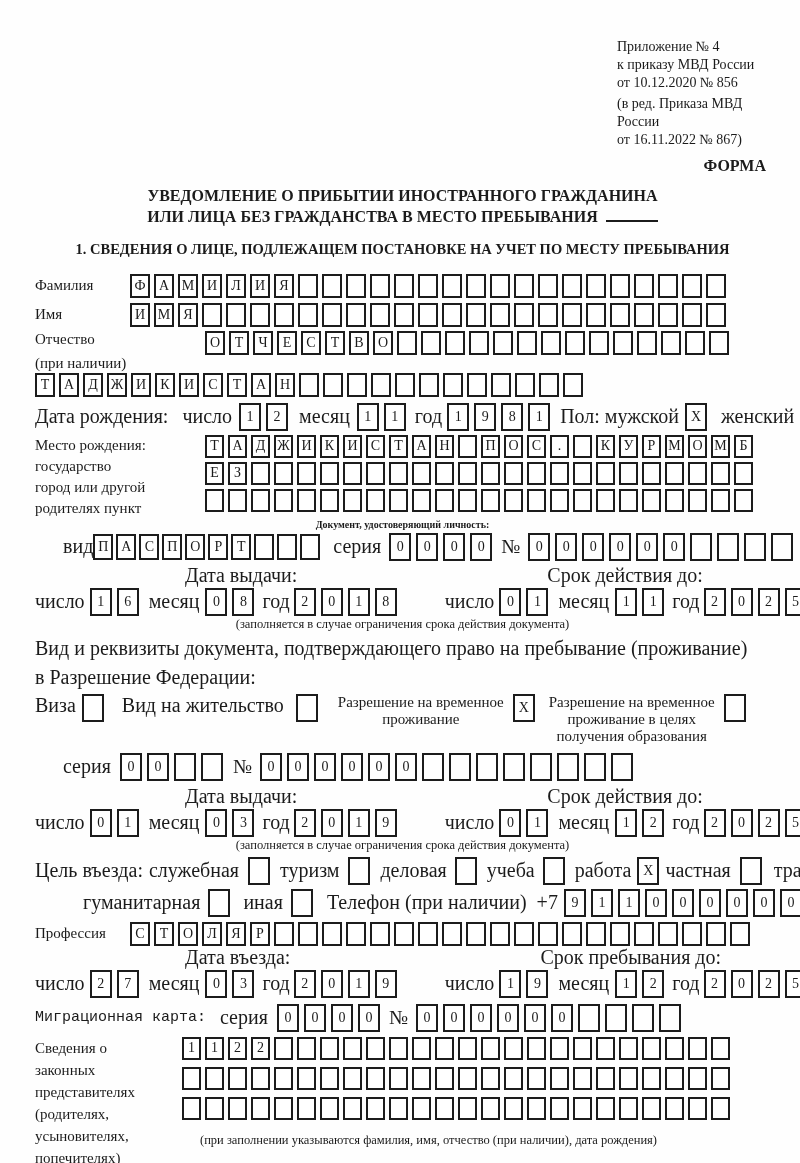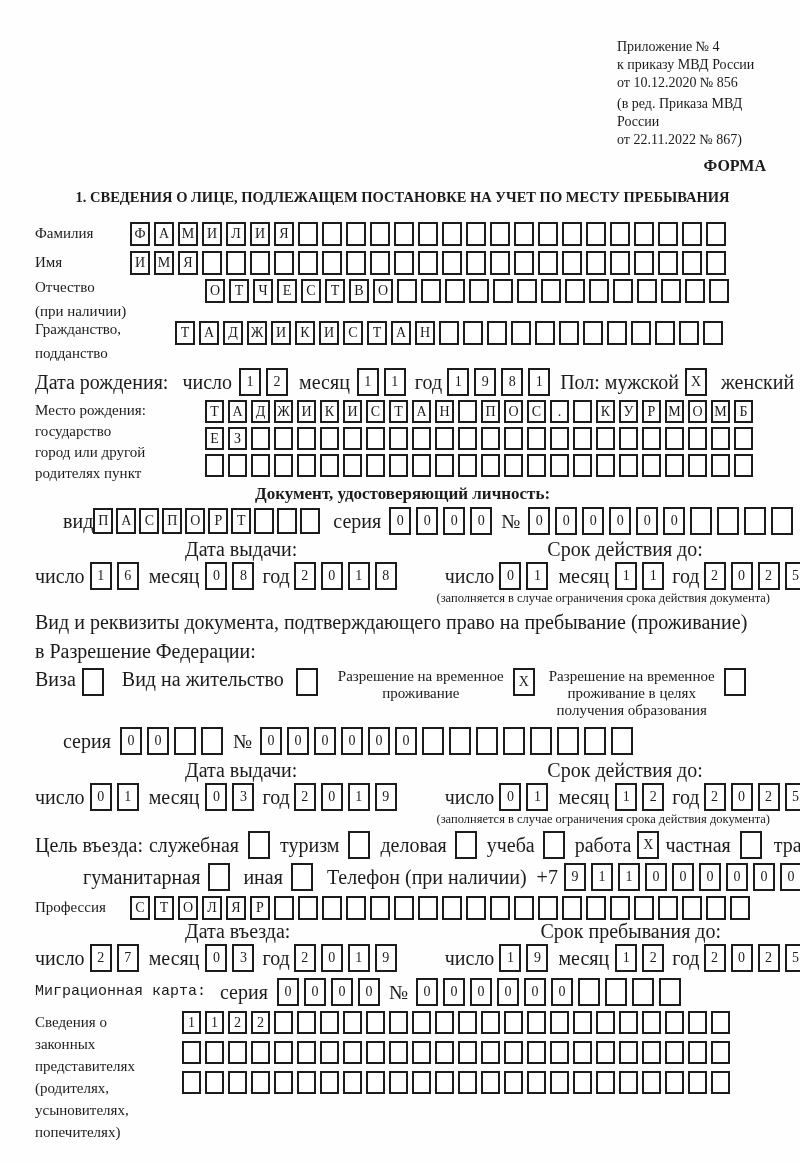--- a/index.html
+++ b/index.html
@@ -23,40 +23,44 @@
   .c-sm{gap:4px;}
   .c-md .cell{width:20px;height:26px;}
   .c-md{gap:3px;}
   .c-dt{gap:5px;}
   .c-dt .cell{width:22px;height:28px;}
   .refblock{margin-left:582px;font-size:14px;line-height:18px;}
   .forma{text-align:right;margin-top:8px;margin-right:4px;font-size:16px;}
   .title{margin-top:10px;text-align:center;font-size:16px;font-weight:bold;line-height:21px;}
   .blankline{display:inline-block;width:52px;border-bottom:2px solid #1b1b1b;height:12px;margin-left:8px;}
   .section{margin-top:14px;text-align:center;font-size:14.5px;font-weight:bold;}
-  .ctr-hdr{text-align:center;font-size:17px;font-weight:bold;margin-top:0;}
+  .ctr-hdr{text-align:center;font-size:10px;font-weight:bold;margin-top:0;}
   .lblcol{flex:none;font-size:15px;}
   .opt2{text-align:center;font-size:15px;line-height:17px;}
-  .note-r{text-align:right;font-size:12.5px;margin-top:1px;}
+  .note-r{text-align:center;font-size:12.5px;margin-top:1px;}
 </style>
 </head>
 <body>
 
 <div class="page">
 
   <div class="refblock">
     <div>Приложение № 4</div>
     <div>к приказу МВД России</div>
     <div>от 10.12.2020 № 856</div>
     <div style="margin-top:3px;">(в ред. Приказа МВД России</div>
-    <div>от 22.11.2022 № 867)</div>
+    <div>от 16.11.2022 № 867)</div>
   </div>
 
   <div class="forma b">ФОРМА</div>
 
+  <div class="title">
+    <div>УВЕДОМЛЕНИЕ О ПРИБЫТИИ ИНОСТРАННОГО ГРАЖДАНИНА</div>
+    <div><span>ИЛИ ЛИЦА БЕЗ ГРАЖДАНСТВА В МЕСТО ПРЕБЫВАНИЯ</span><span class="blankline"></span></div>
+  </div>
 
   <div class="section">1. СВЕДЕНИЯ О ЛИЦЕ, ПОДЛЕЖАЩЕМ ПОСТАНОВКЕ НА УЧЕТ ПО МЕСТУ ПРЕБЫВАНИЯ</div>
 
   <div class="frow" style="margin-top:16px;">
     <span class="lbl lblcol" style="width:95px;">Фамилия</span>
     <div class="cells">
         <span class="cell">Ф</span>
         <span class="cell">А</span>
         <span class="cell">М</span>
         <span class="cell">И</span>
@@ -140,24 +144,20 @@
         <span class="cell"></span>
         <span class="cell"></span>
         <span class="cell"></span>
         <span class="cell"></span>
         <span class="cell"></span>
         <span class="cell"></span>
       </div>
   </div>
 
   <div class="frow top">
-    <span class="lbl lblcol" style="width:140px;">
-      <span>Гражданство,</span><br>
-      <span style="display:inline-block;margin-top:7px;">подданство</span>
-    </span>
     <div class="cells">
         <span class="cell">Т</span>
         <span class="cell">А</span>
         <span class="cell">Д</span>
         <span class="cell">Ж</span>
         <span class="cell">И</span>
         <span class="cell">К</span>
         <span class="cell">И</span>
         <span class="cell">С</span>
         <span class="cell">Т</span>
@@ -710,16 +710,17 @@
           <span class="cell"></span>
           <span class="cell"></span>
           <span class="cell"></span>
           <span class="cell"></span>
           <span class="cell"></span>
           <span class="cell"></span>
           <span class="cell"></span>
           <span class="cell"></span>
           <span class="cell"></span>
         </div>
+      <div class="small" style="margin-top:13px;margin-left:18px;">(при заполнении указываются фамилия, имя, отчество (при наличии), дата рождения)</div>
     </div>
   </div>
 
 </div>
 
 </body></html>

